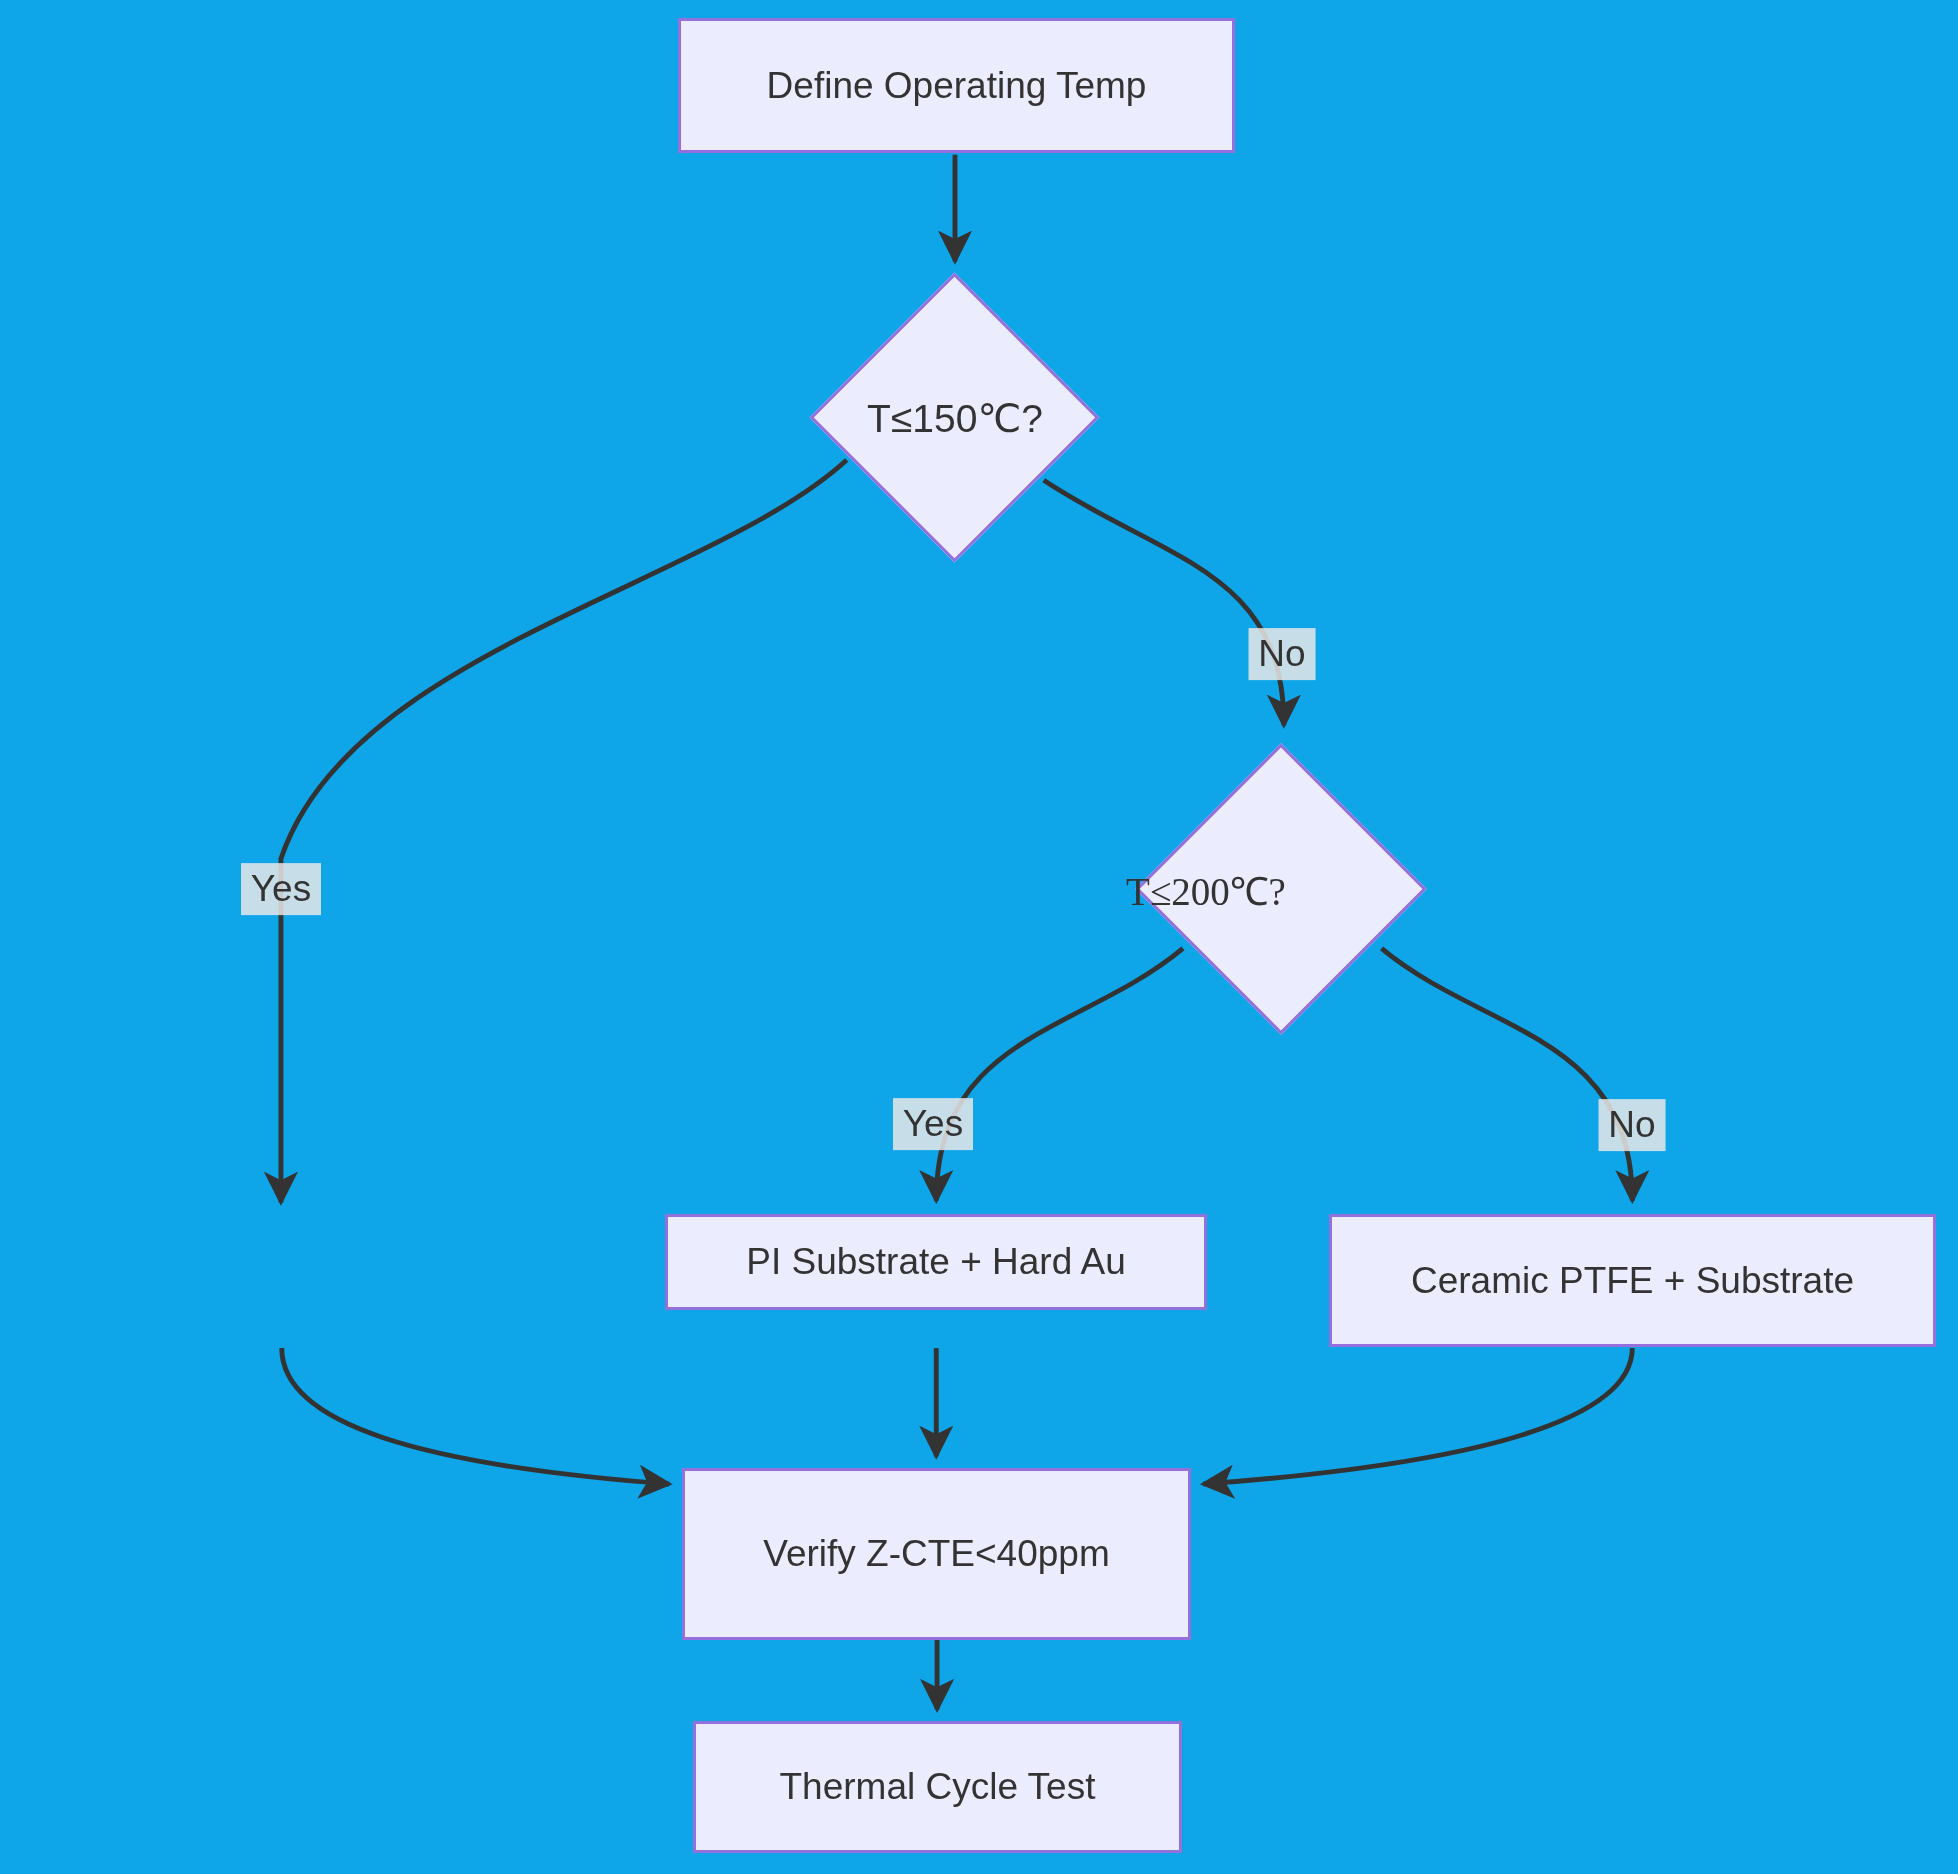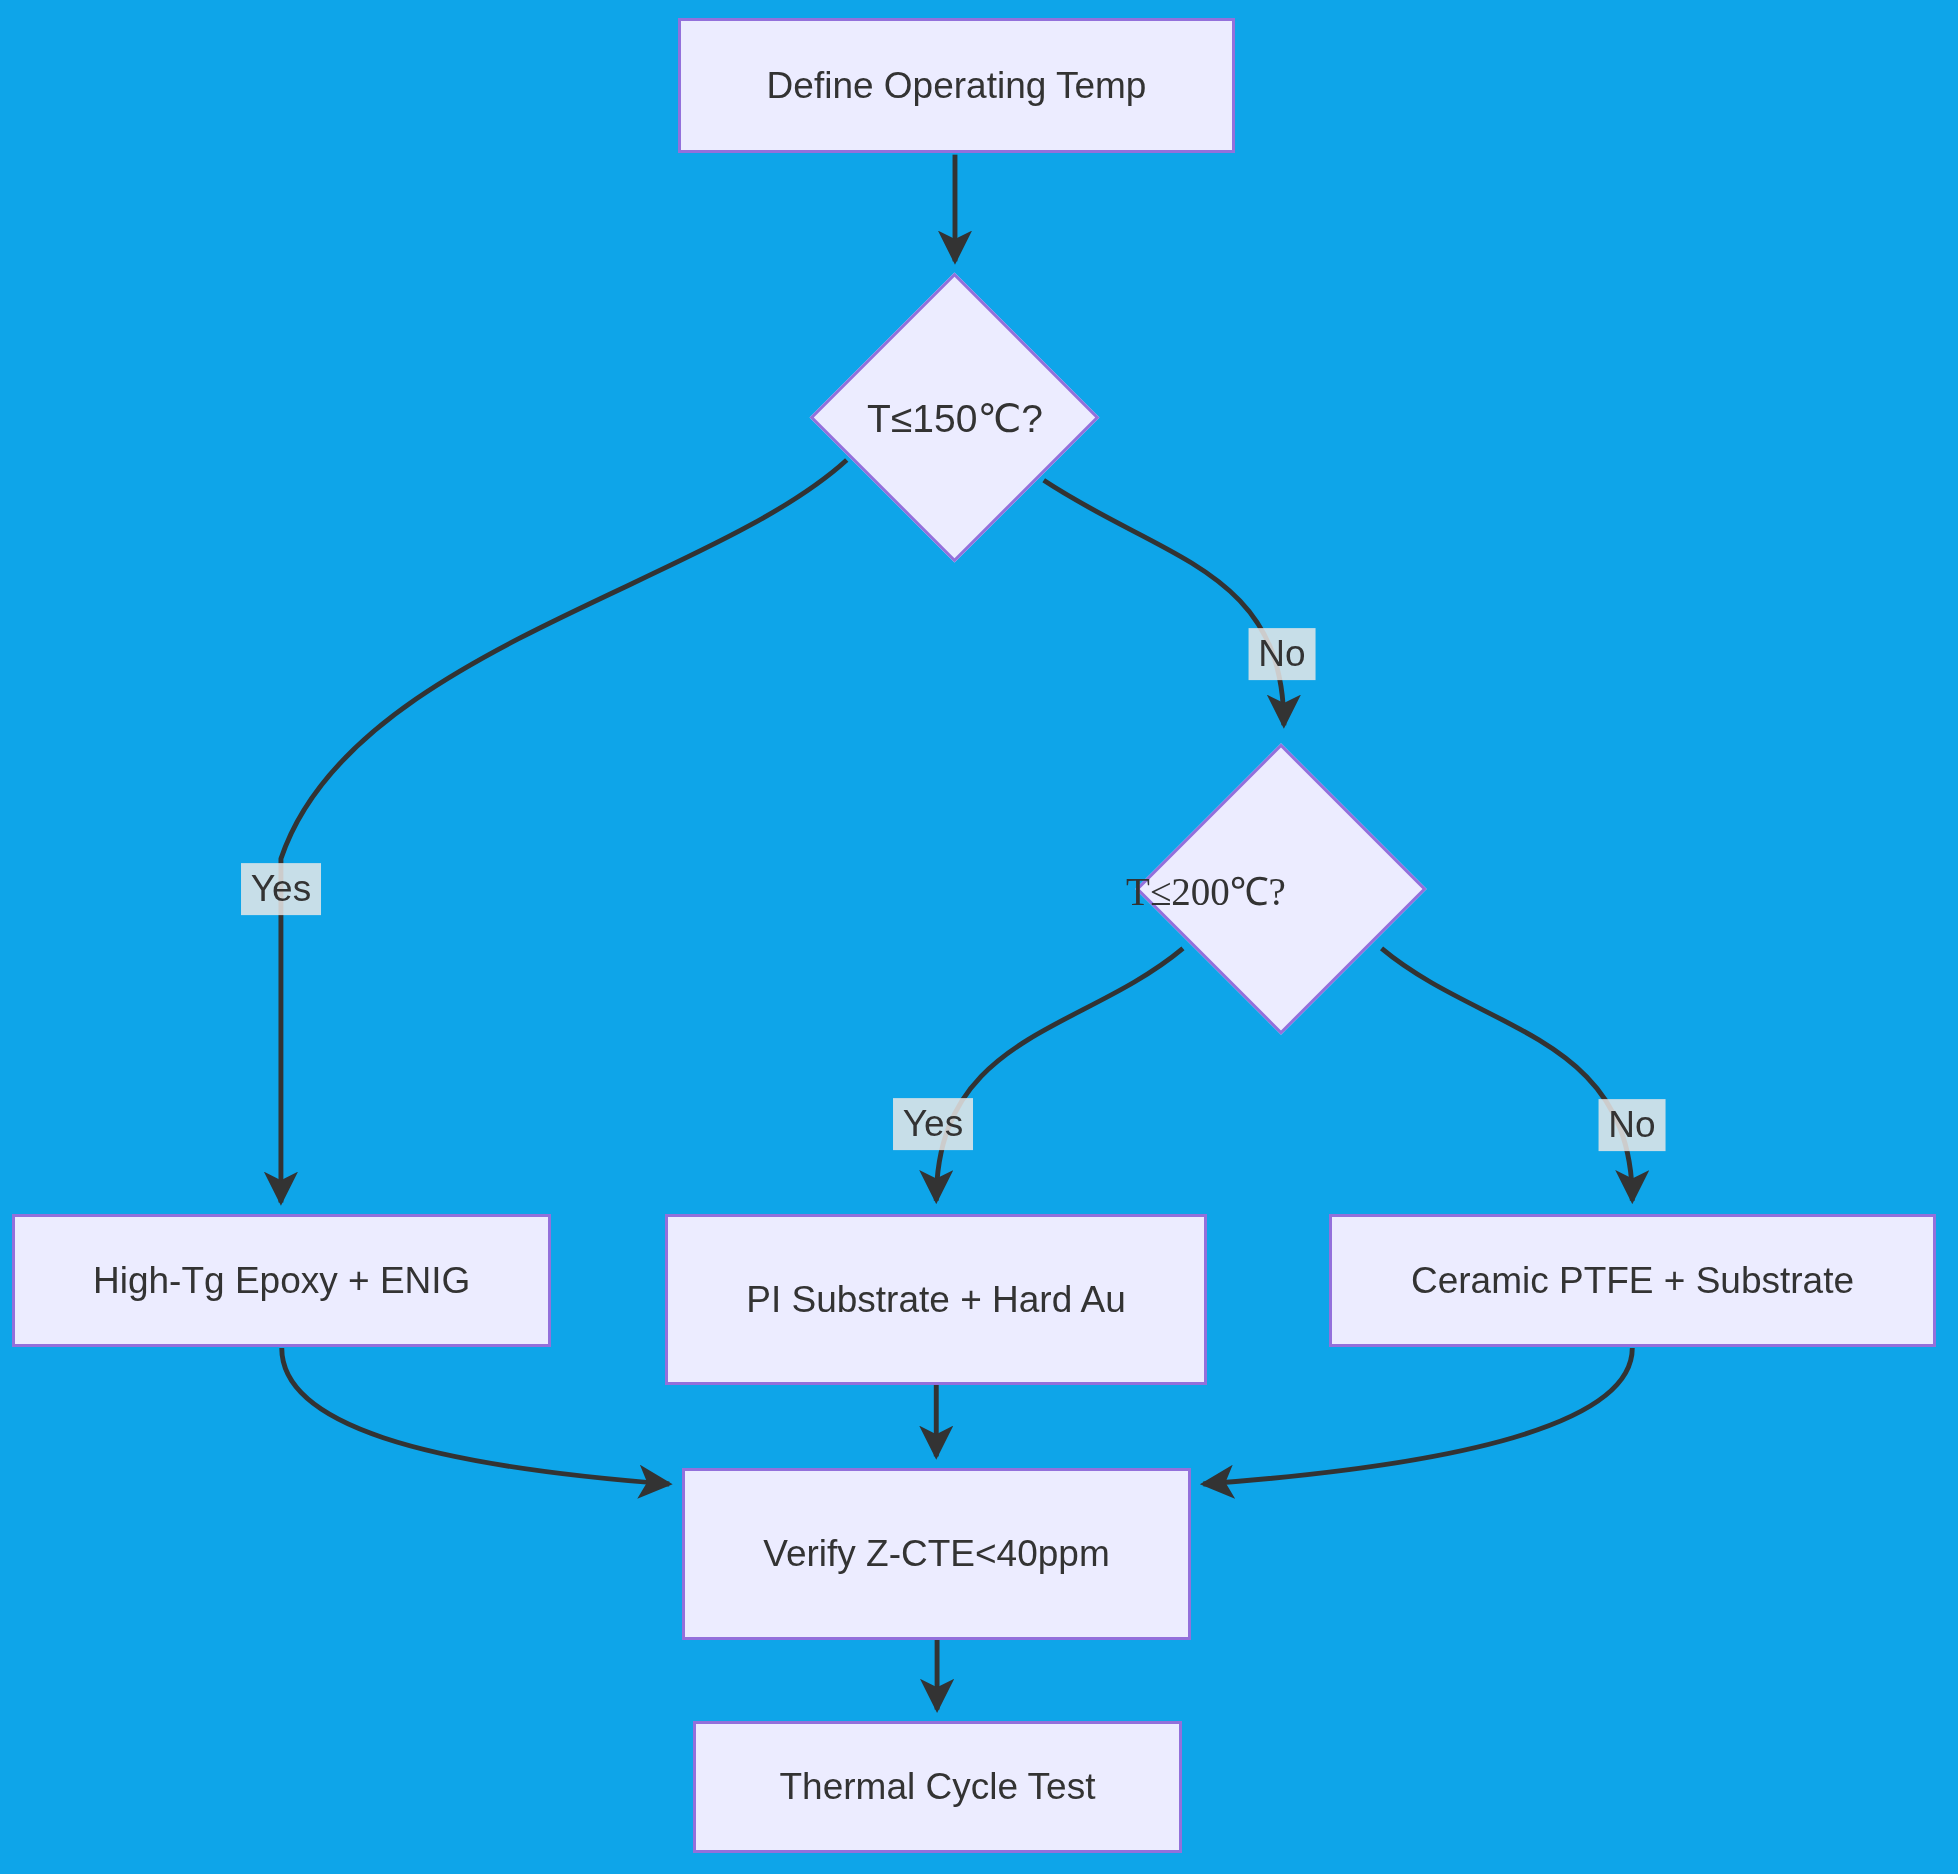--- a/index.html
+++ b/index.html
@@ -87,25 +87,22 @@
     <path class="edge" d="M 346 1656 C 346 1750, 520 1800, 822 1823" marker-end="url(#arrow)"></path>
     <path class="edge" d="M 1150 1656 L 1150 1789" marker-end="url(#arrow)"></path>
     <path class="edge" d="M 2005 1656 C 2005 1750, 1790 1800, 1478 1823" marker-end="url(#arrow)"></path>
     <path class="edge" d="M 1151 1966 L 1151 2100" marker-end="url(#arrow)"></path>
   </svg>
 
   <div class="node" style="left:678px; top:18px; width:557px; height:135px;">
     <span>Define Operating Temp</span>
   </div>
 
-  <div class="node" style="left:12.2px; top:1214px; width:539px; height:133px;">
-    <span>High-Tg Epoxy + ENIG</span>
-  </div>
 
-  <div class="node" style="left:665px; top:1214px; width:542px; height:171px;">
+  <div class="node" style="left:665px; top:1214px; width:542px; height:96px;">
     <span>PI Substrate + Hard Au</span>
   </div>
 
   <div class="node" style="left:1329px; top:1214px; width:607px; height:133px;">
     <span>Ceramic PTFE + Substrate</span>
   </div>
 
   <div class="node" style="left:682px; top:1468px; width:509px; height:172px;">
     <span>Verify Z-CTE&lt;40ppm</span>
   </div>

